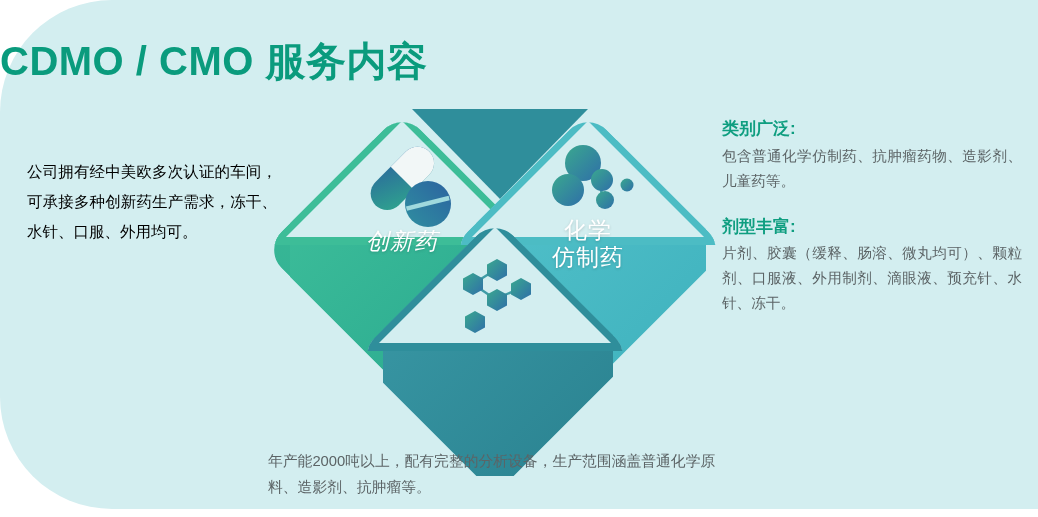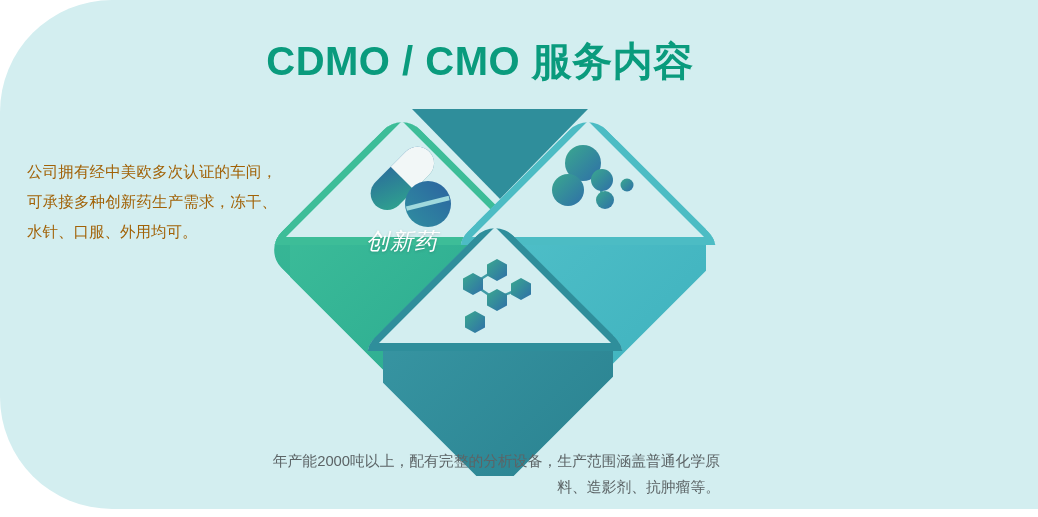--- a/index.html
+++ b/index.html
@@ -16,49 +16,48 @@
     position:absolute;
     left:0;top:0;width:1038px;height:509px;
     background:#d3eef0;
     border-top-left-radius:112px;
     border-bottom-left-radius:112px;
   }
 
   
   .title{
     position:absolute;left:0;top:34px;width:960px;
-    text-align:center;
     font-size:40px;font-weight:bold;
     letter-spacing:.5px;
     color:#0a9b7d;
     white-space:nowrap;
   }
 
   
   .left-text{
     position:absolute;left:27px;top:157px;width:250px;
     font-size:15.5px;line-height:1.95;
-    color:#a16207;
+    color:#000000;
     text-align:justify;
   }
   .right-col{
     position:absolute;left:722px;top:116px;width:300px;
   }
   .r-head{
     font-size:17px;font-weight:bold;color:#0f9e80;
     line-height:1.5;margin:0 0 2px 0;
   }
   .r-body{
     font-size:14.6px;line-height:1.72;color:#5c6466;
     margin:0 0 20px 0;text-align:justify;
   }
   .bottom-text{
     position:absolute;left:268px;top:448px;width:452px;
     font-size:14.8px;line-height:1.78;color:#5c6466;
-    text-align:right;
+    text-align:left;
   }
 
   
   .dia{
     position:absolute;
     width:196px;height:196px;
     transform:rotate(45deg);
     border-radius:26px;
     overflow:hidden;
   }
@@ -193,22 +192,30 @@
       <polygon points="-22,-15 -12,-9.5 -12,1.5 -22,7 -32,1.5 -32,-9.5" fill="url(#gIcon)"></polygon>
       <polygon points="2,-29 12,-23.5 12,-12.5 2,-7 -8,-12.5 -8,-23.5" fill="url(#gIcon)"></polygon>
       <polygon points="2,1 12,6.5 12,17.5 2,23 -8,17.5 -8,6.5" fill="url(#gIcon)"></polygon>
       <polygon points="26,-10 36,-4.5 36,6.5 26,12 16,6.5 16,-4.5" fill="url(#gIcon)"></polygon>
       <polygon points="-20,23 -10,28.5 -10,39.5 -20,45 -30,39.5 -30,28.5" fill="url(#gIcon)"></polygon>
     </g>
   </svg>
 
   <div class="label" style="left:327px;top:228px;width:150px;font-size:23px;font-style:italic;">创新药</div>
 
+  <div class="label" style="left:513px;top:217px;width:150px;font-size:23px;">化学
+仿制药</div>
 
 
   <div class="title">CDMO / CMO 服务内容</div>
 
   <div class="left-text">公司拥有经中美欧多次认证的车间，可承接多种创新药生产需求，冻干、水针、口服、外用均可。</div>
 
+  <div class="right-col">
+    <div class="r-head">类别广泛:</div>
+    <div class="r-body">包含普通化学仿制药、抗肿瘤药物、造影剂、儿童药等。</div>
+    <div class="r-head">剂型丰富:</div>
+    <div class="r-body">片剂、胶囊（缓释、肠溶、微丸均可）、颗粒剂、口服液、外用制剂、滴眼液、预充针、水针、冻干。</div>
+  </div>
 
   <div class="bottom-text">年产能2000吨以上，配有完整的分析设备，生产范围涵盖普通化学原料、造影剂、抗肿瘤等。</div>
 
 </div>
 
 </body></html>

